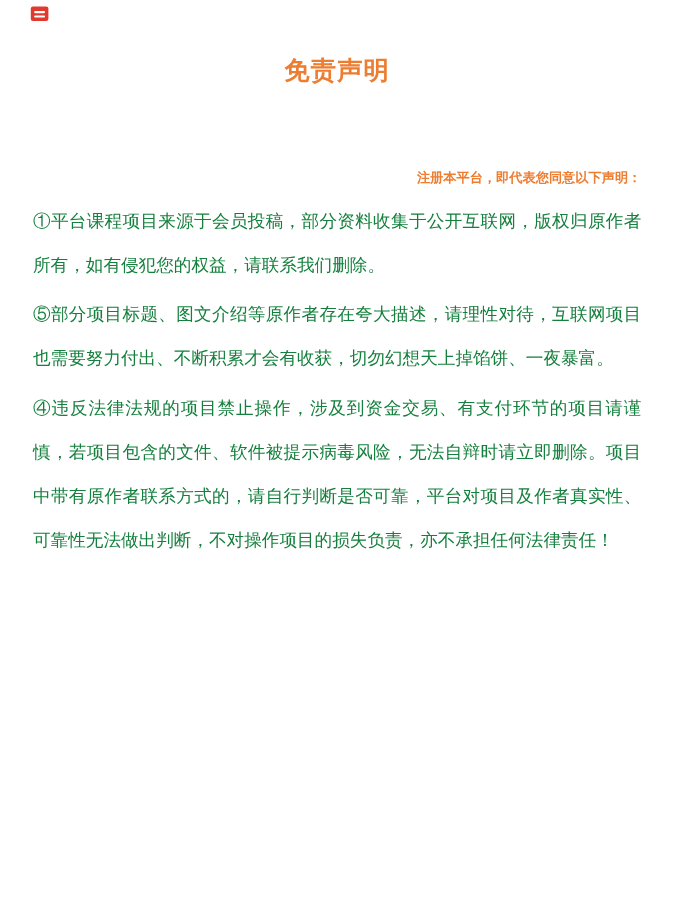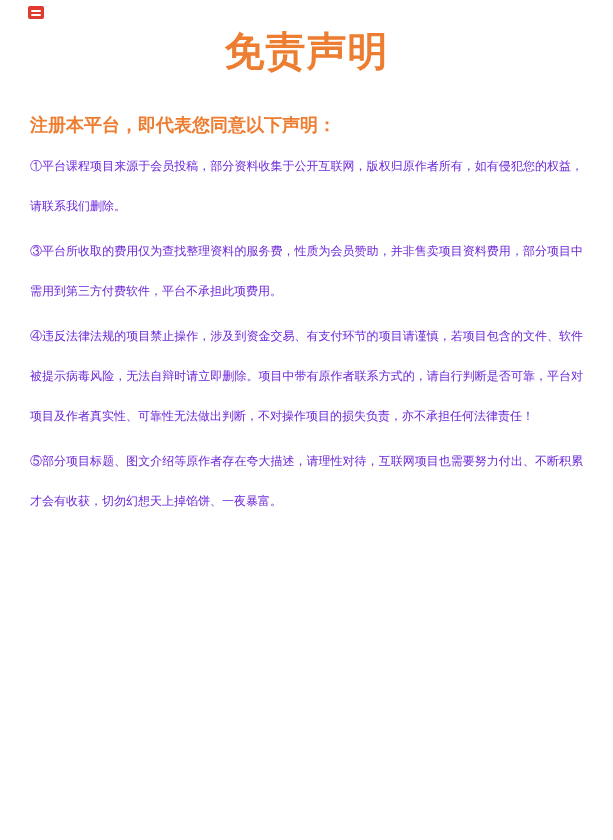--- a/index.html
+++ b/index.html
@@ -27,40 +27,41 @@
     gap: 2px;
   }
   .stamp .bar {
     display: block;
     width: 10px;
     height: 2px;
     background: #ffffff;
     border-radius: 1px;
   }
   .doc-title {
-    margin: 36px 0 0 0;
+    margin: 49px 0 0 0;
     text-align: center;
-    font-size: 40px;
+    font-size: 23px;
     line-height: 31px;
     font-weight: bold;
     letter-spacing: 1px;
     color: #ed7d31;
   }
   .intro {
-    margin: 48px 30px 0 30px;
-    font-size: 18px;
+    margin: 71px 30px 0 30px;
+    font-size: 12px;
     line-height: 20px;
     font-weight: bold;
     color: #ed7d31;
+    text-align: right;
   }
   .body-text {
     margin: 11px 30px 0 30px;
-    font-size: 12px;
+    font-size: 16px;
     line-height: 40px;
-    color: #6d28d9;
+    color: #15803d;
     text-align: justify;
   }
   .body-text p {
     margin: 0 0 5px 0;
     padding: 0;
   }
 </style>
 </head>
 <body>
 
@@ -70,18 +71,17 @@
     <span class="bar"></span>
     <span class="bar"></span>
   </div>
 
   <h1 class="doc-title">免责声明</h1>
 
   <p class="intro">注册本平台，即代表您同意以下声明：</p>
 
   <div class="body-text">
     <p>①平台课程项目来源于会员投稿，部分资料收集于公开互联网，版权归原作者所有，如有侵犯您的权益，请联系我们删除。</p>
-    <p>③平台所收取的费用仅为查找整理资料的服务费，性质为会员赞助，并非售卖项目资料费用，部分项目中需用到第三方付费软件，平台不承担此项费用。</p>
+    <p>⑤部分项目标题、图文介绍等原作者存在夸大描述，请理性对待，互联网项目也需要努力付出、不断积累才会有收获，切勿幻想天上掉馅饼、一夜暴富。</p>
     <p>④违反法律法规的项目禁止操作，涉及到资金交易、有支付环节的项目请谨慎，若项目包含的文件、软件被提示病毒风险，无法自辩时请立即删除。项目中带有原作者联系方式的，请自行判断是否可靠，平台对项目及作者真实性、可靠性无法做出判断，不对操作项目的损失负责，亦不承担任何法律责任！</p>
-    <p>⑤部分项目标题、图文介绍等原作者存在夸大描述，请理性对待，互联网项目也需要努力付出、不断积累才会有收获，切勿幻想天上掉馅饼、一夜暴富。</p>
   </div>
 
 </div>
 
 </body></html>

